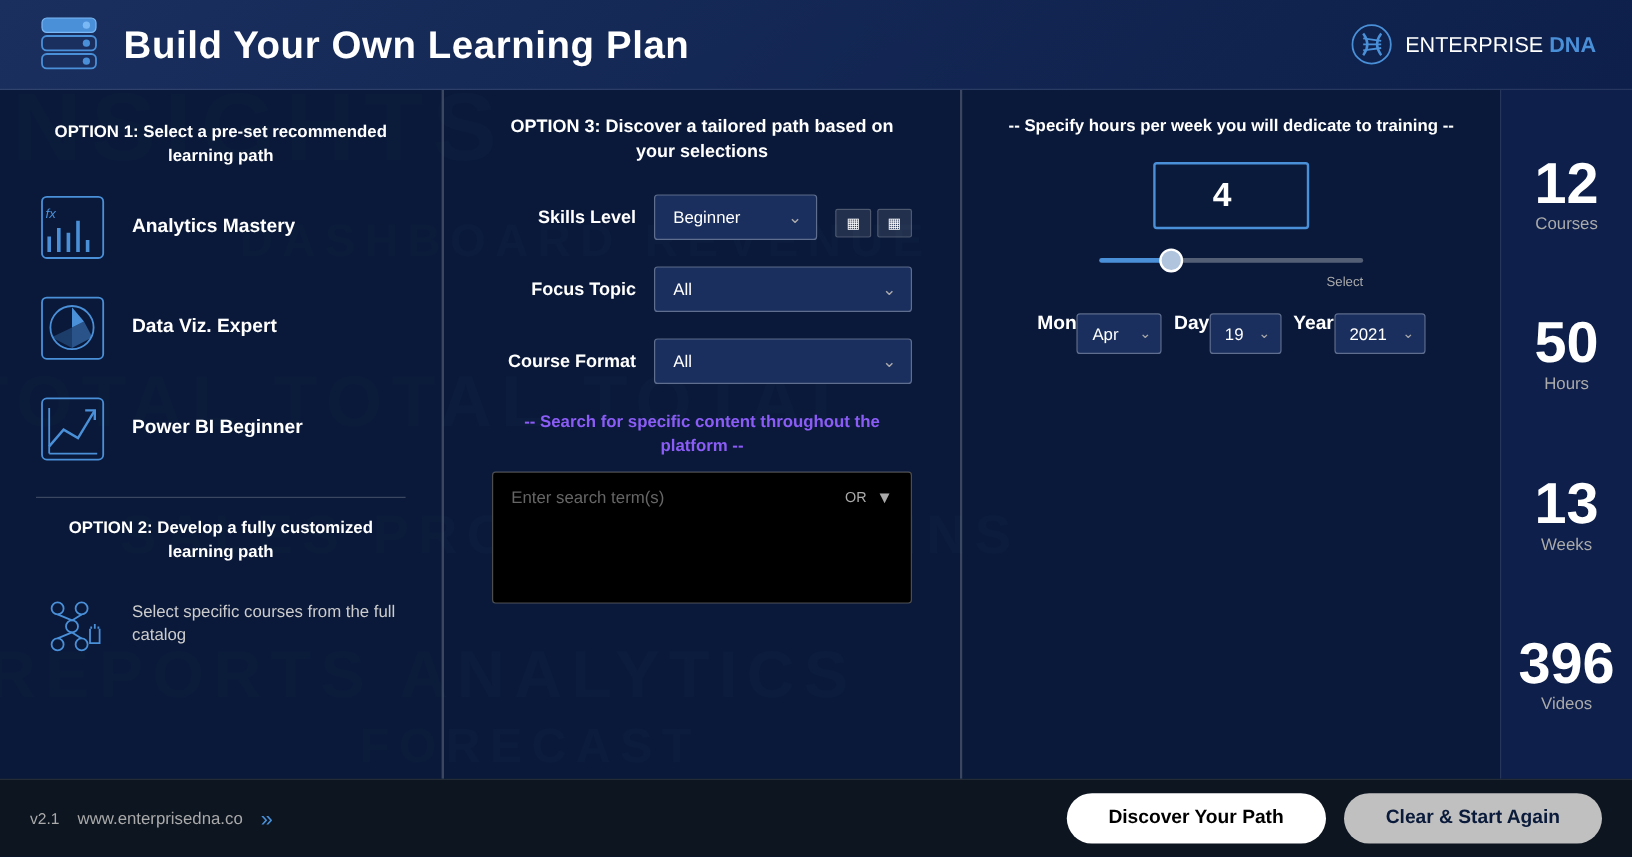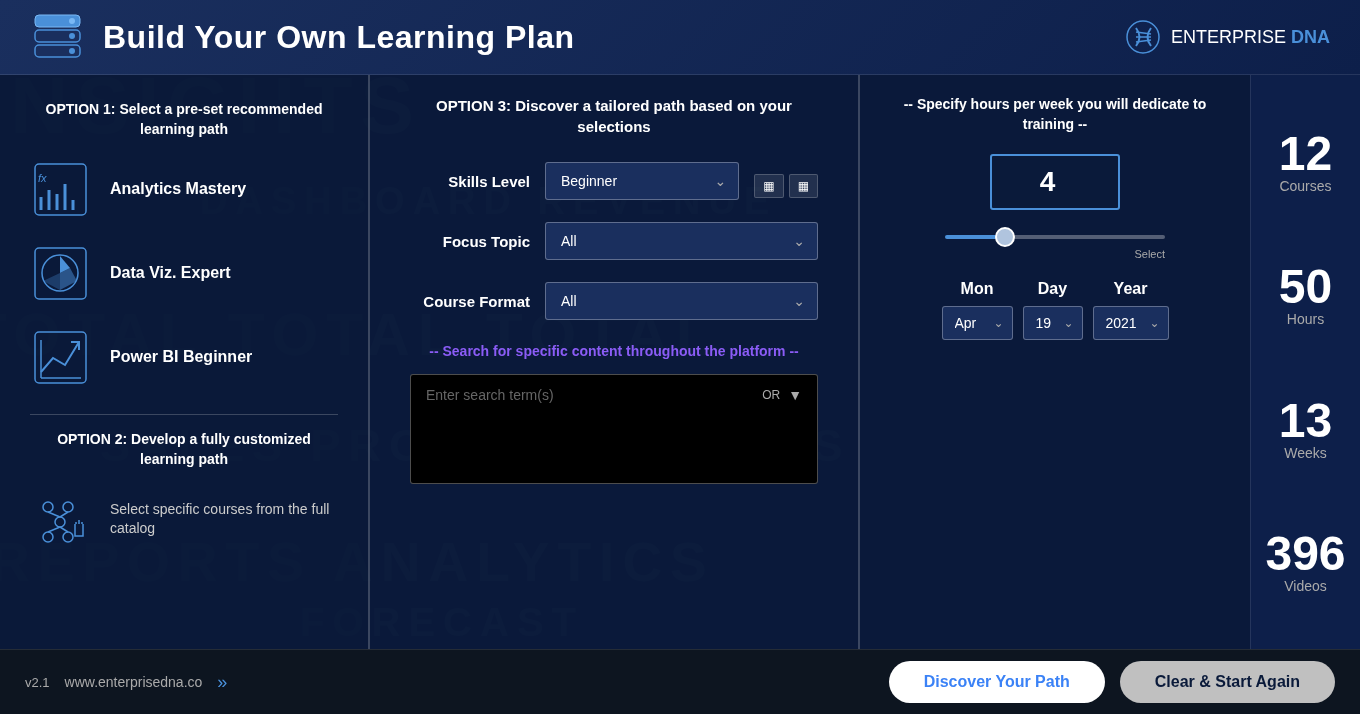--- a/index.html
+++ b/index.html
@@ -256,21 +256,21 @@
       color: #aaa;
     }
     .filter-funnel {
       color: #aaa;
       font-size: 14px;
       cursor: pointer;
     }
 
     
     .right-panel {
-      width: 390px;
+      width: 448px;
       padding: 20px 25px;
       background: rgba(10, 26, 58, 0.7);
     }
     .hours-heading {
       font-size: 14px;
       font-weight: 700;
       text-align: center;
       color: #ffffff;
       margin-bottom: 20px;
       line-height: 1.4;
@@ -333,22 +333,21 @@
       line-height: 1.4;
     }
     .date-row {
       display: flex;
       align-items: flex-start;
       gap: 10px;
       justify-content: center;
     }
     .date-col {
       display: flex;
-      flex-direction: column;
-      align-items: center;
+      flex-direction: row;
     }
     .date-col-label {
       font-size: 16px;
       font-weight: 600;
       margin-bottom: 8px;
     }
     .date-select-wrapper {
       position: relative;
       background: #1a2f5e;
       border: 1px solid rgba(255,255,255,0.3);
@@ -440,21 +439,21 @@
     .footer-btn {
       padding: 12px 35px;
       border-radius: 30px;
       font-size: 16px;
       font-weight: 600;
       cursor: pointer;
       border: none;
     }
     .btn-discover {
       background: #ffffff;
-      color: #3b82f6;
+      color: #000000;
     }
     .btn-clear {
       background: #c0c0c0;
       color: #0a1a3a;
     }
 
     
     .icon-svg {
       width: 55px;
       height: 55px;

